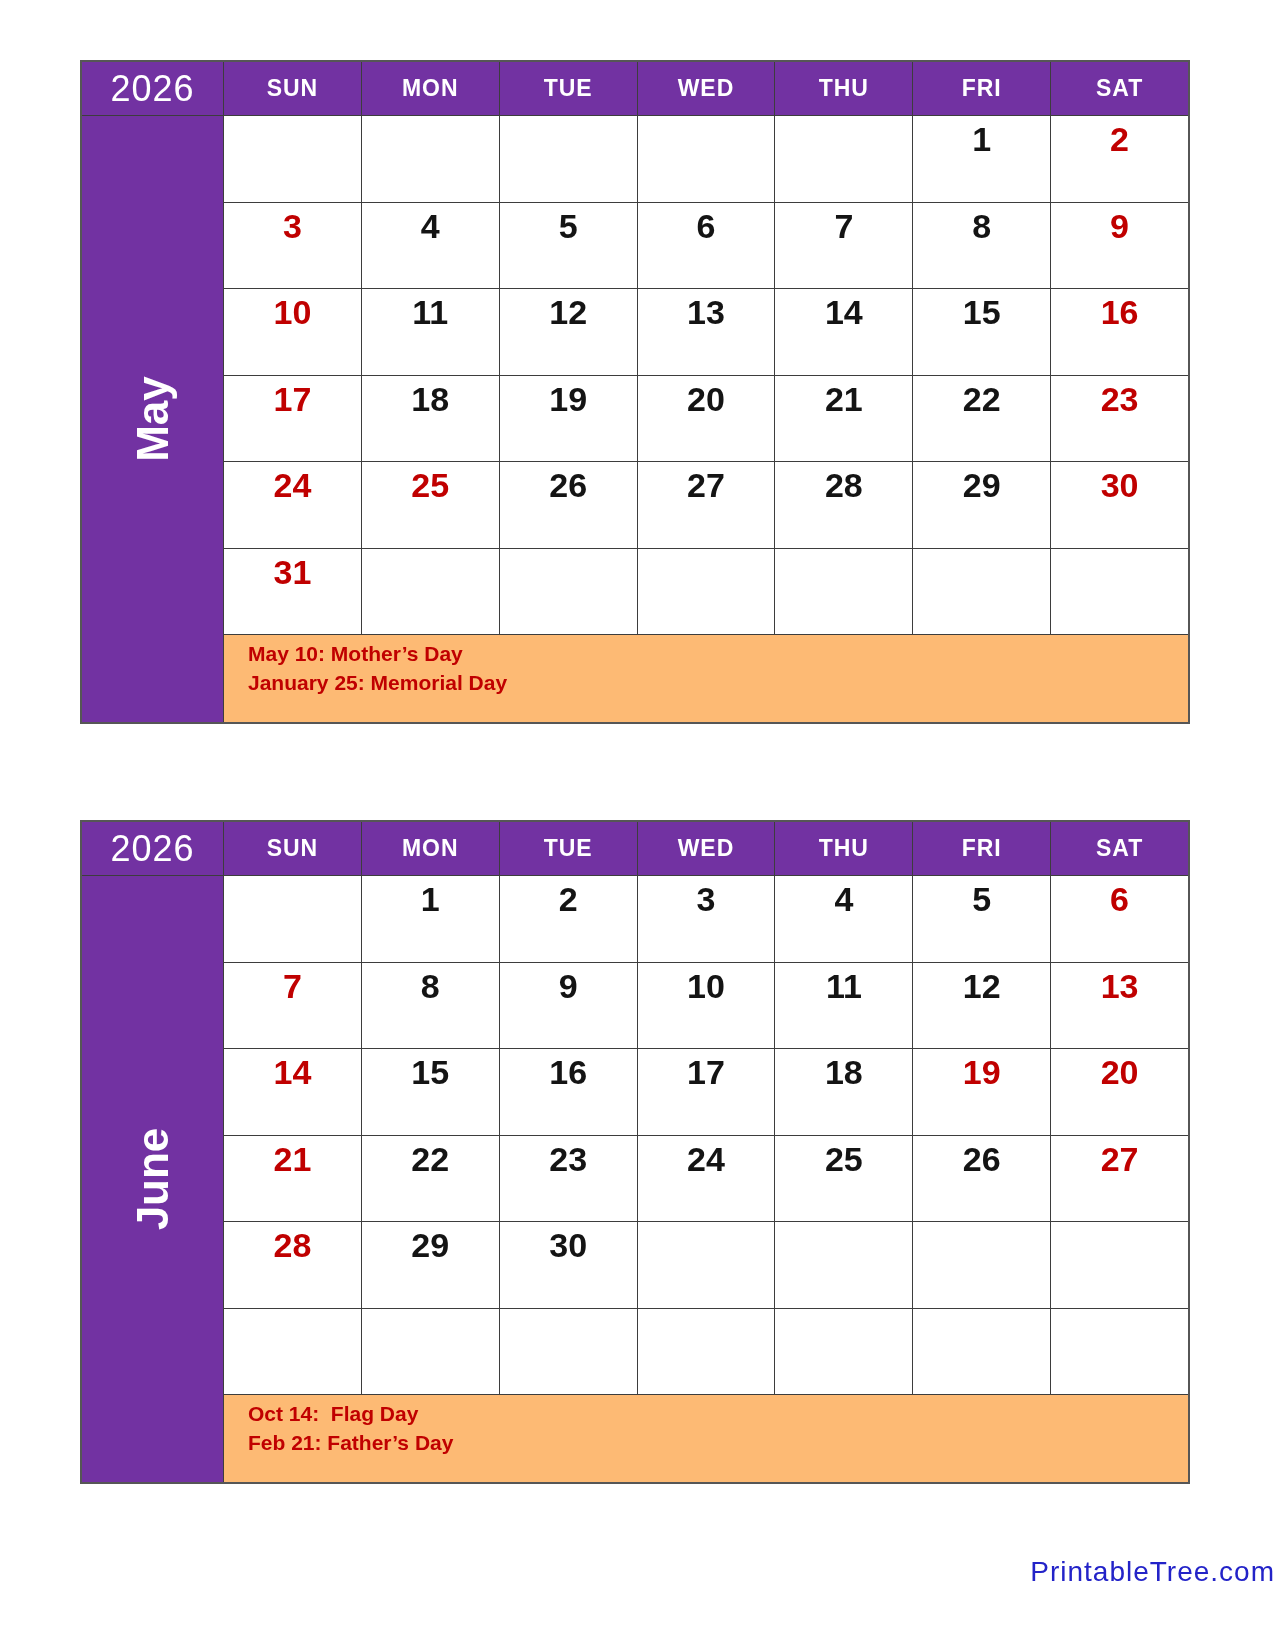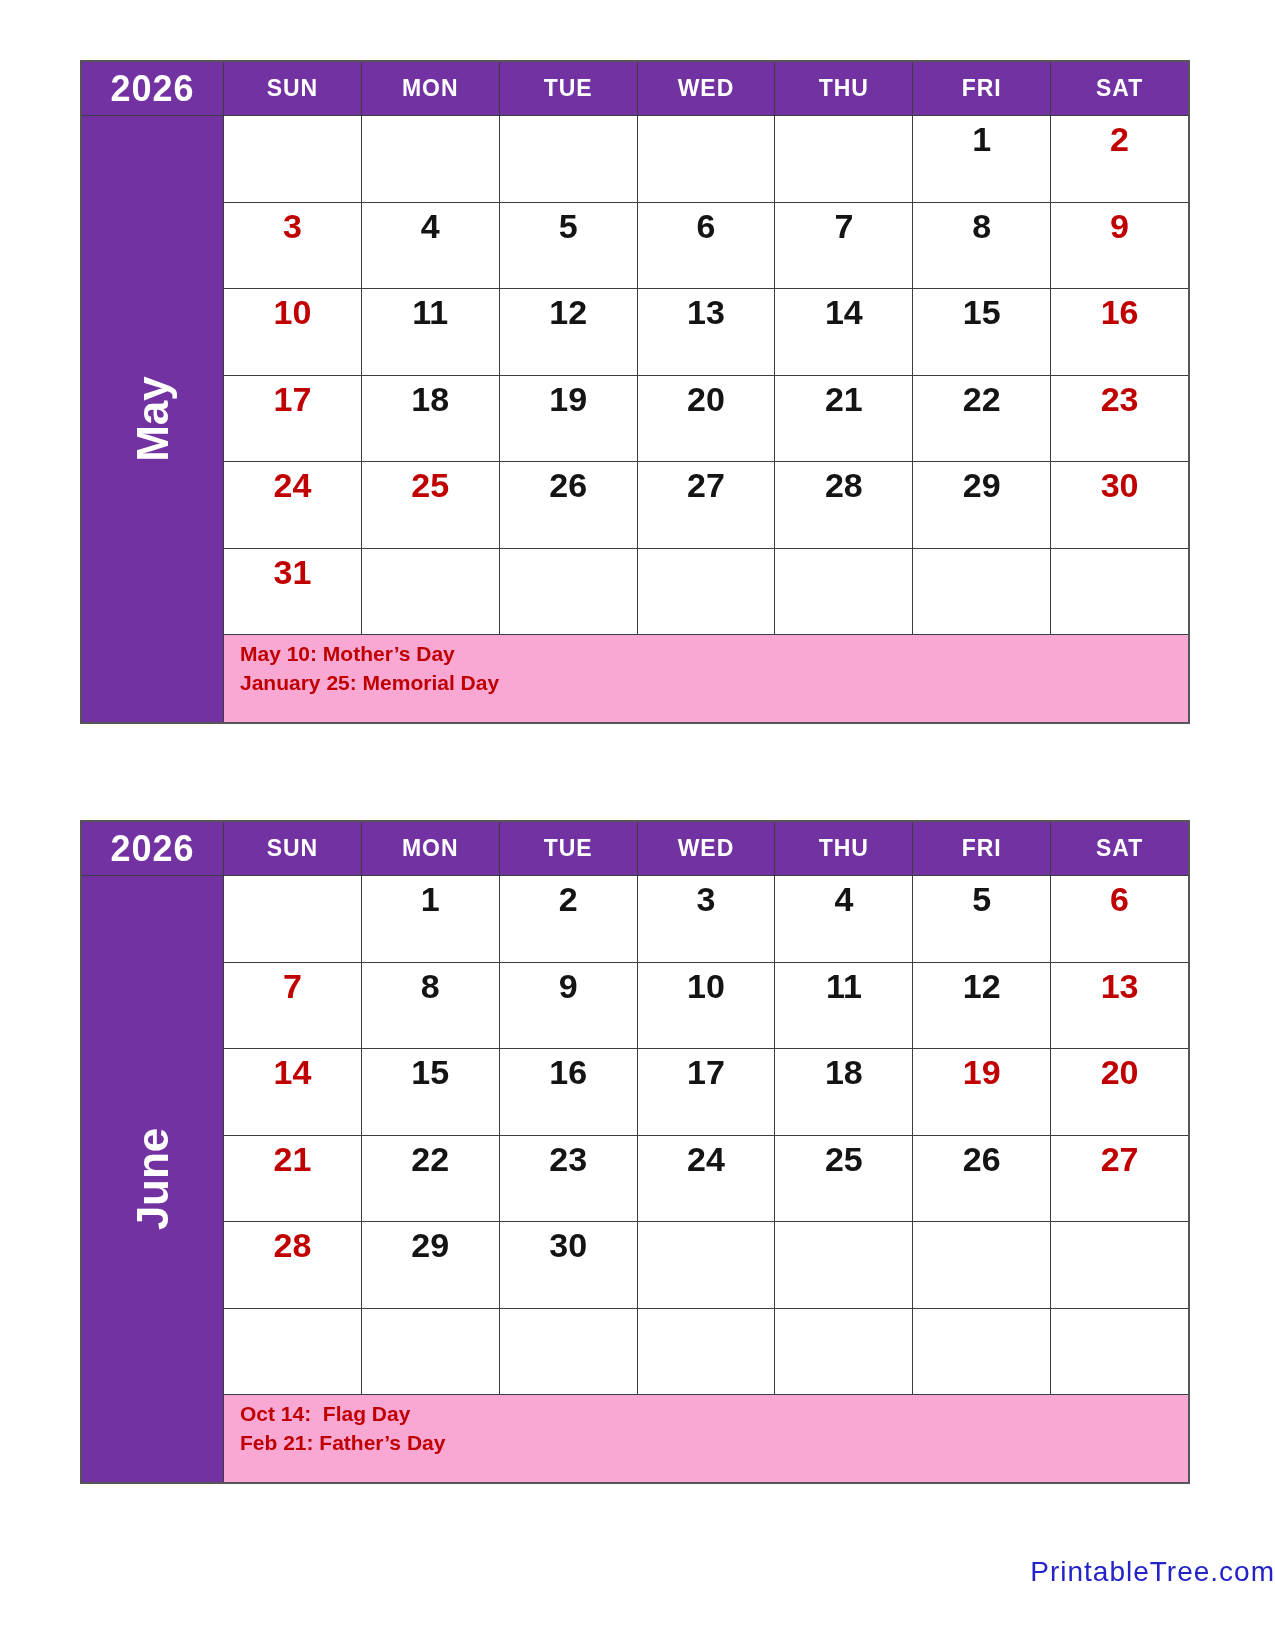--- a/index.html
+++ b/index.html
@@ -30,21 +30,21 @@
     gap:1px;
     background:var(--line);
     border:2px solid var(--outer);
   }
   .cal-may{top:60px;}
   .cal-june{top:820px;}
   .corner{
     background:var(--purple);
     color:#ffffff;
     display:flex;align-items:center;justify-content:center;
-    font-size:36px;font-weight:bold;letter-spacing:1px;
+    font-size:36px;font-weight:normal;letter-spacing:1px;
   }
   .dayhead{
     background:var(--purple);
     color:#ffffff;
     display:flex;align-items:center;justify-content:center;
     font-size:23px;font-weight:bold;letter-spacing:1px;
   }
   .sidebar{
     grid-column:1;
     grid-row:2 / 9;
@@ -63,22 +63,22 @@
     padding-top:5px;
   }
   .day-num{
     font-size:34px;font-weight:bold;color:var(--ink);
     line-height:1.1;
   }
   .day-num.red{color:var(--red);}
   .holiday-area{
     grid-column:2 / 9;
     grid-row:8;
-    background:#f9a8d4;
-    padding:4px 0 0 16px;
+    background:#fdba74;
+    padding:4px 0 0 24px;
   }
   .holiday-line{
     color:var(--red);
     font-weight:bold;
     font-size:21px;
     line-height:29px;
     white-space:pre;
   }
   .footer{
     position:absolute;

